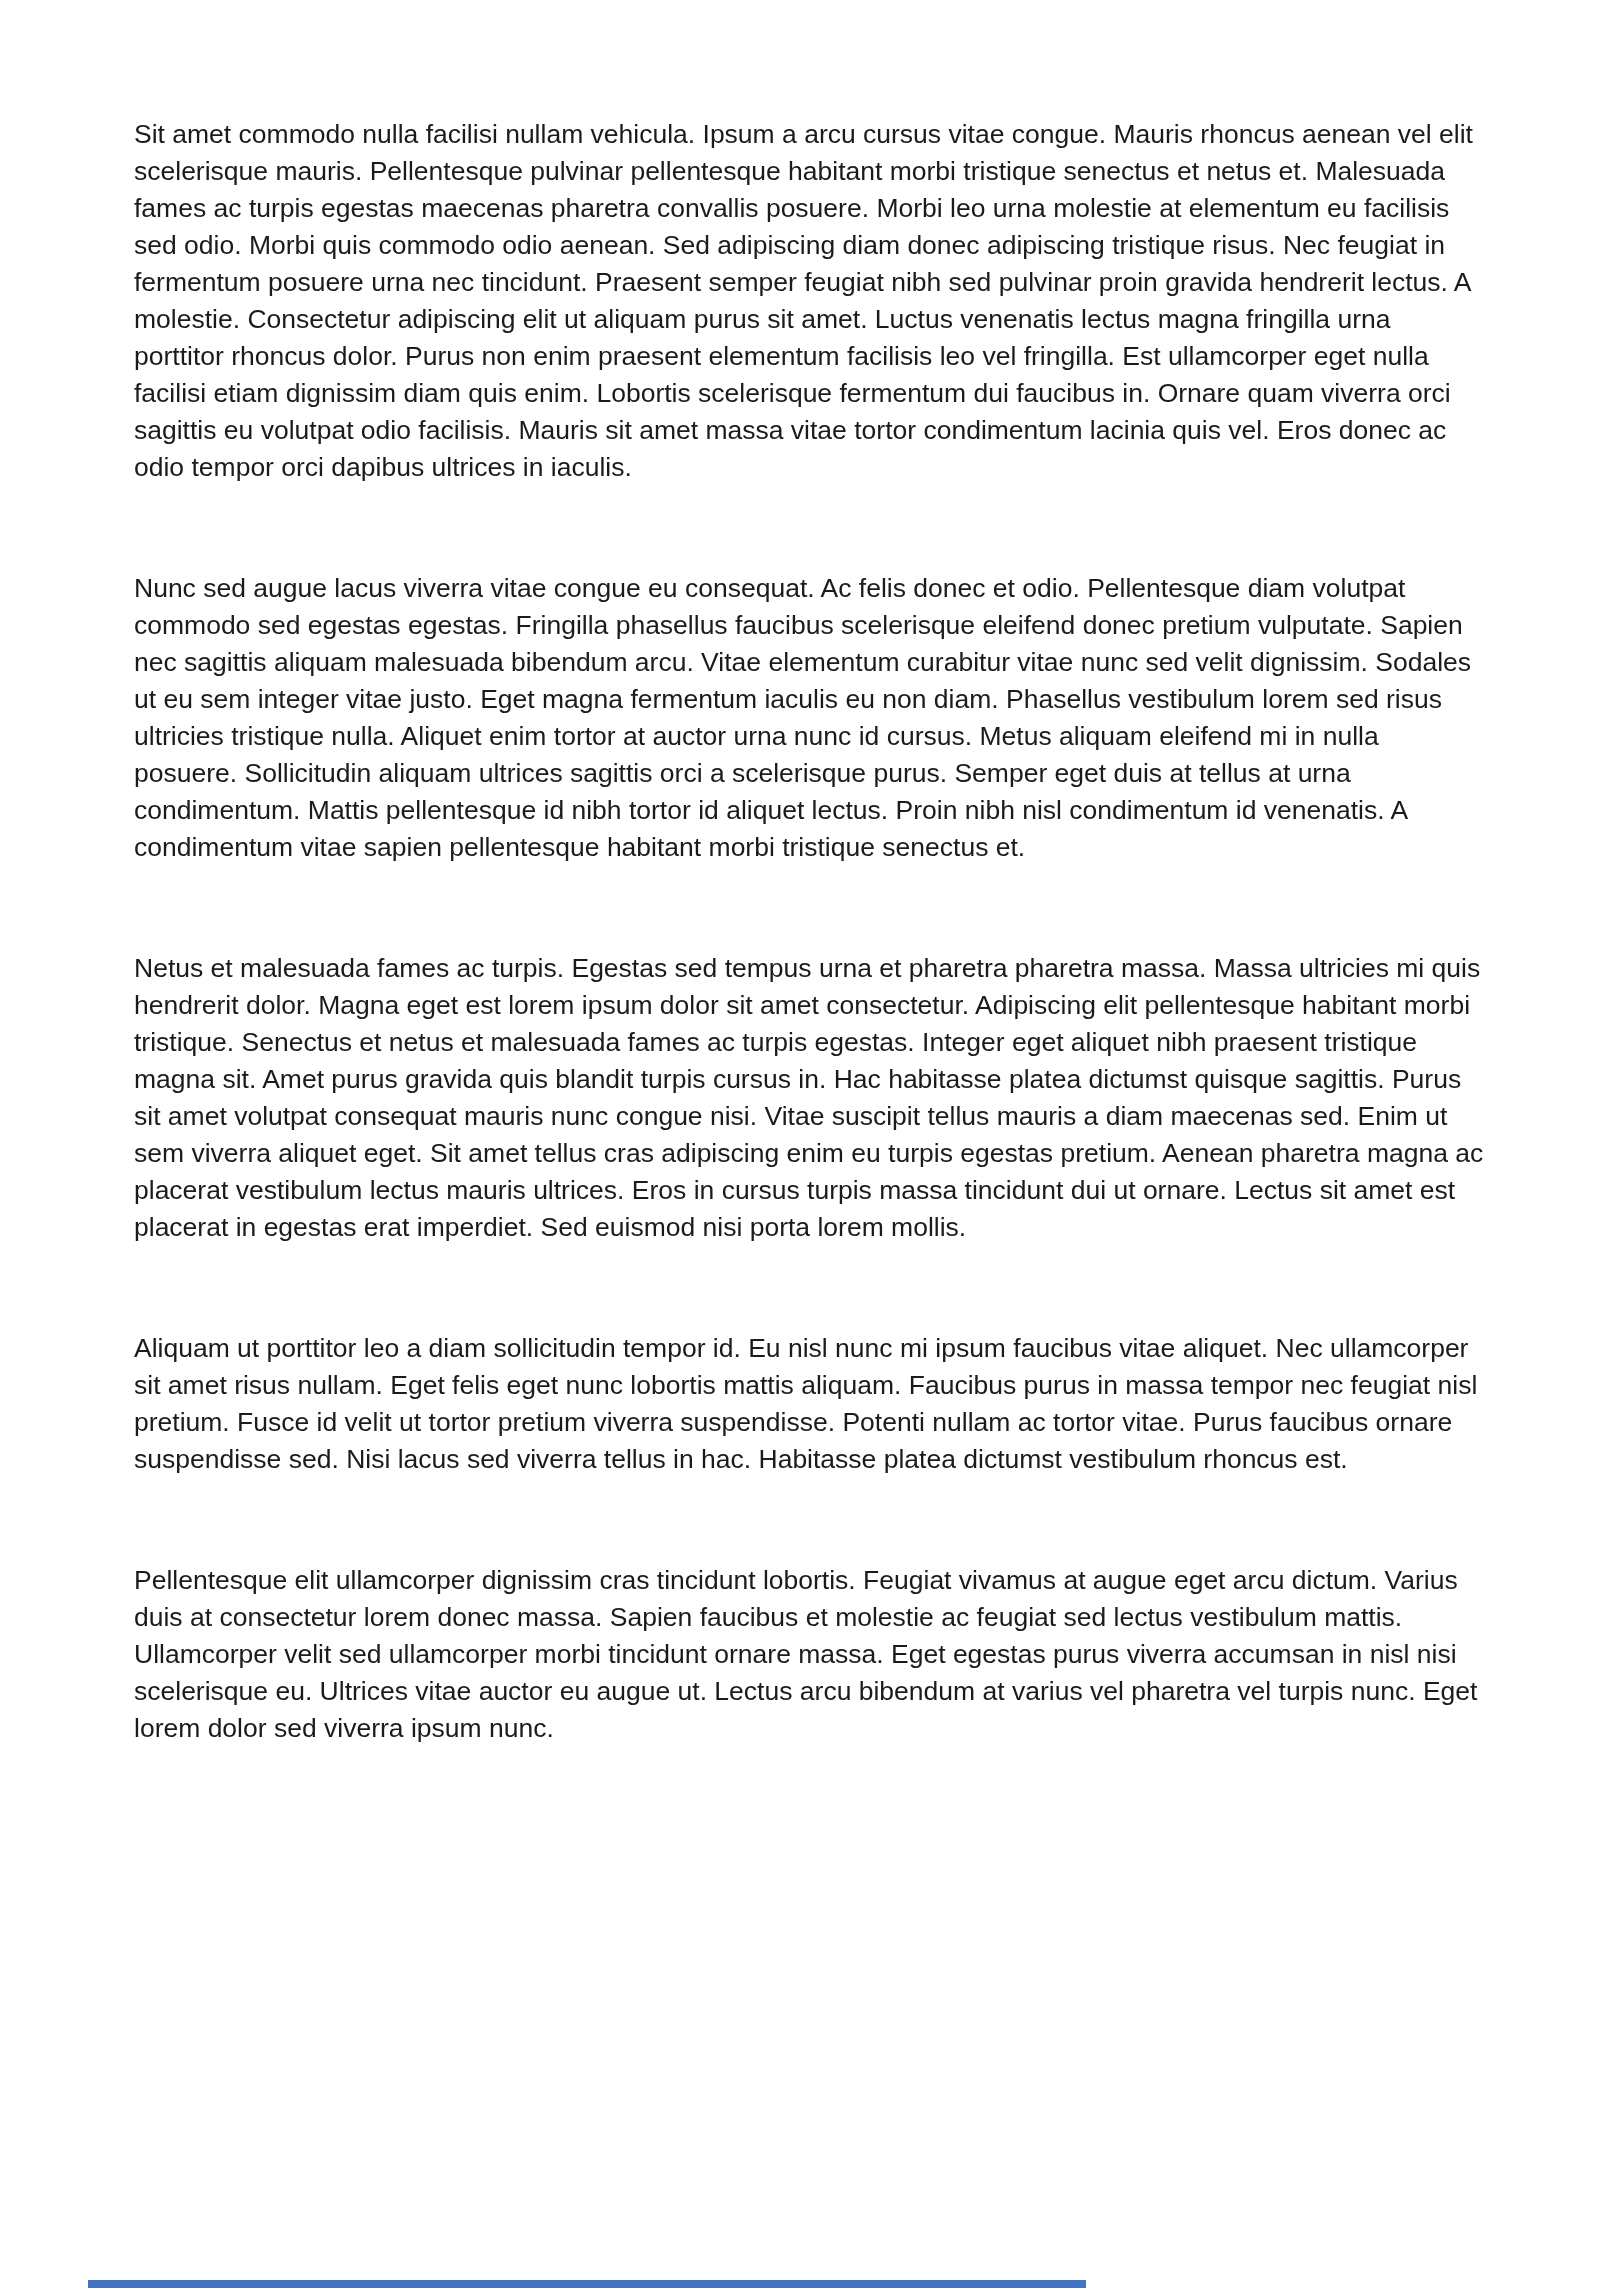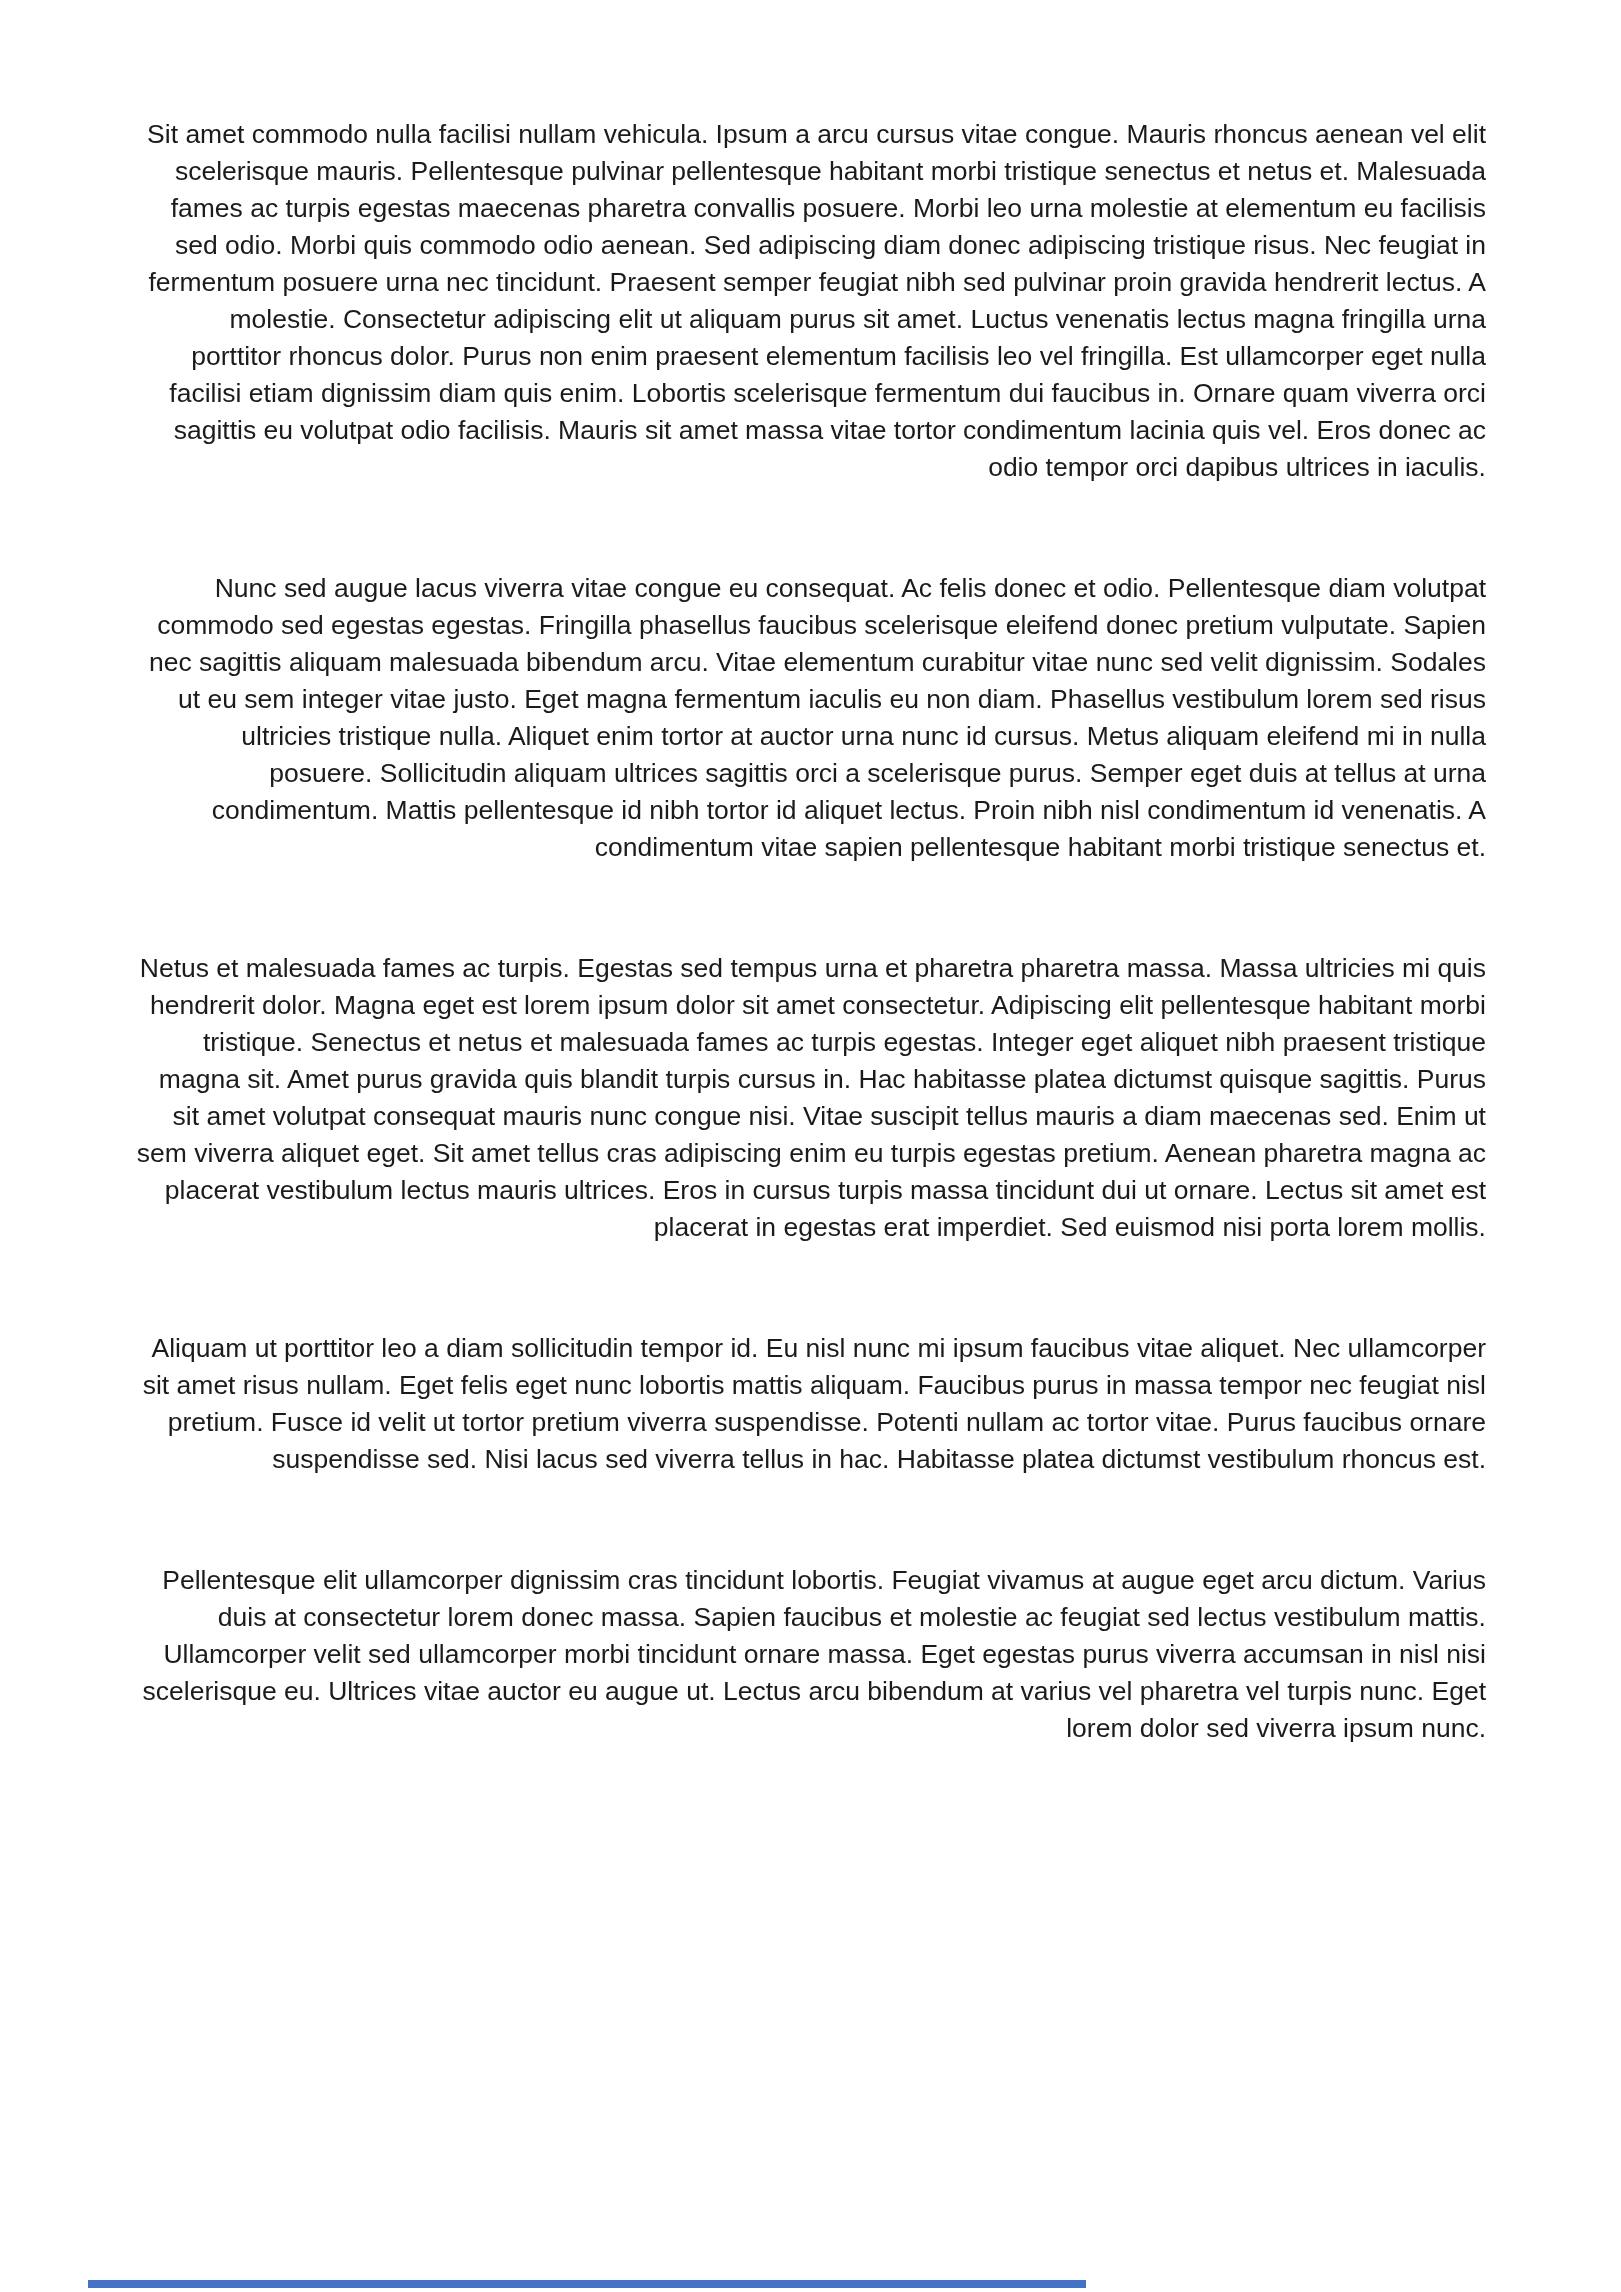--- a/index.html
+++ b/index.html
@@ -21,21 +21,20 @@
     right: 135px;
     color: #1b1b1b;
     font-size: 26.5px;
     line-height: 37px;
     text-align: left;
   }
   .para {
     margin: 0 0 84px 0;
     white-space: normal;
     word-spacing: normal;
-    text-align: right;
   }
   .para:last-child { margin-bottom: 0; }
   .bottom-bar {
     position: absolute;
     left: 88px;
     bottom: 4.9px;
     width: 998px;
     height: 7.8px;
     background: #4472c4;
   }

